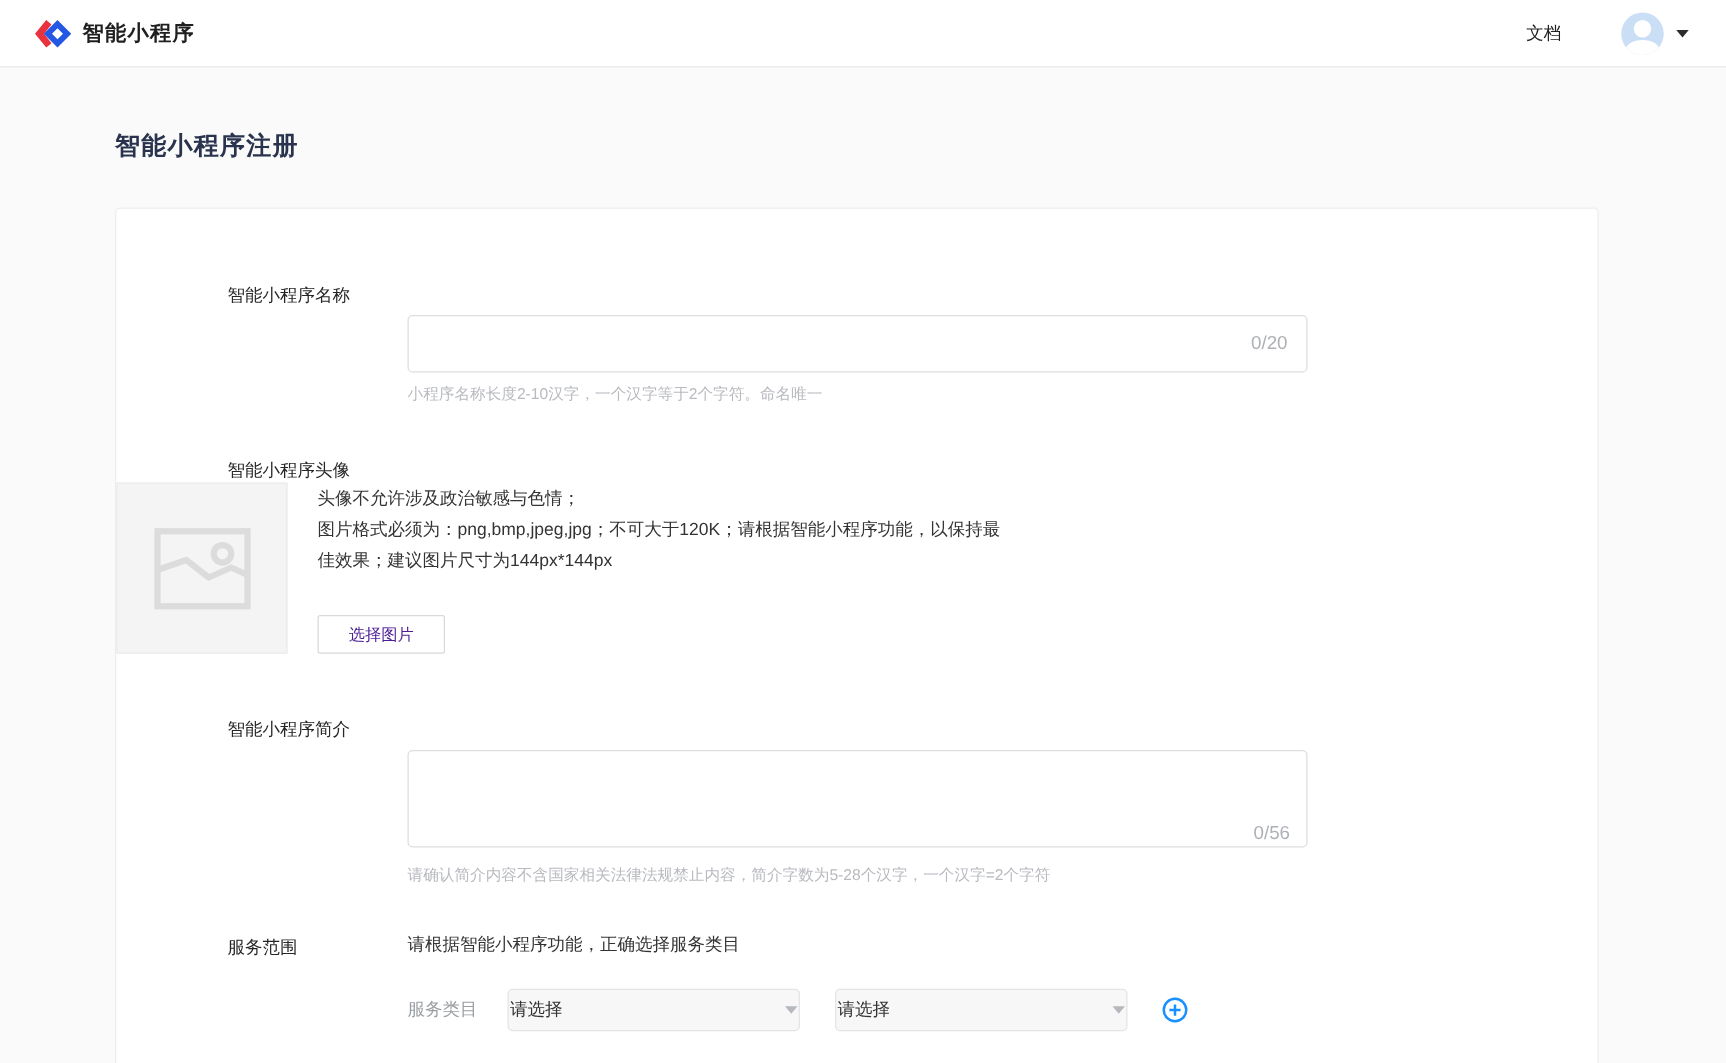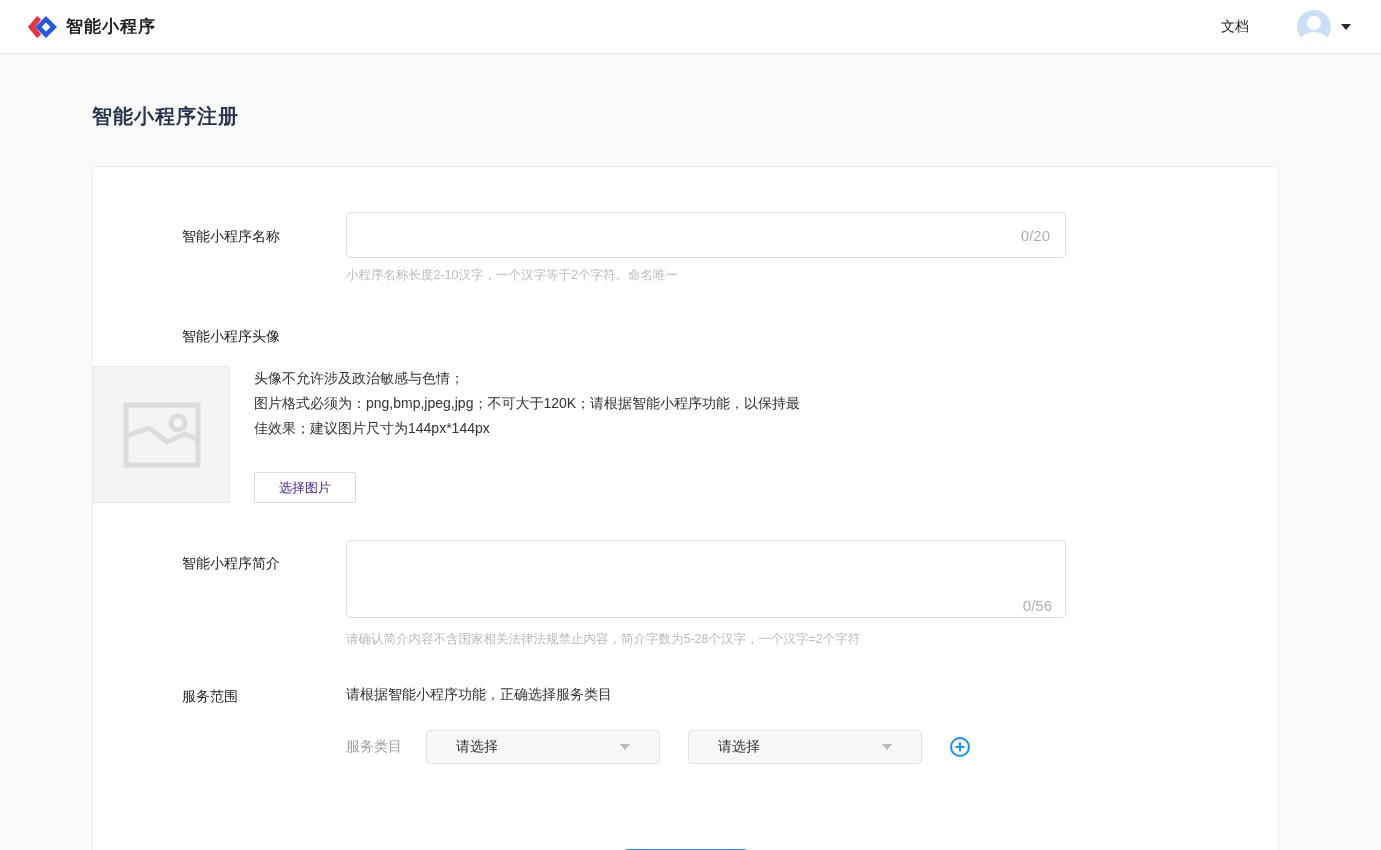--- a/index.html
+++ b/index.html
@@ -46,26 +46,26 @@
     font-size: 20px; font-weight: 700; color: #29334d; letter-spacing: 1px;
   }
   .card {
     margin: 36px 0 0 92px;
     width: 1187px;
     background: #fff;
     border: 1px solid #ededee;
     border-radius: 4px;
     padding: 45px 0 20px 0;
   }
-  .row { display: flex; gap: 20px; }
+  .row { display: flex; }
   .row-label {
     width: 233px; padding-left: 89px; flex-shrink: 0;
     font-size: 14px; color: #262626; line-height: 20px;
   }
-  .field-col { width: 720px; }
+  .field-col { width: 720px; margin-top: 40px; }
   
   .input-wrap { position: relative; width: 720px; }
   .text-input {
     width: 100%; height: 46px;
     border: 1px solid #dcdee0; border-radius: 4px;
     font-size: 14px; padding: 0 64px 0 14px; color: #333;
     outline: none; background: #fff;
     font-family: "Liberation Sans", sans-serif;
   }
   .counter-in-input {
@@ -108,21 +108,21 @@
   }
   
   .scope-row { margin-top: 36px; }
   .scope-desc { font-size: 14px; color: #333; line-height: 20px; }
   .category-row { display: flex; align-items: center; margin-top: 26px; }
   .category-label { font-size: 14px; color: #9b9ea3; margin-right: 24px; align-self: flex-start; padding-top: 8px; }
   .select {
     width: 234px; height: 34px;
     background: #f7f7f8; border: 1px solid #e3e4e6; border-radius: 4px;
     display: flex; align-items: center; justify-content: space-between;
-    padding: 0 29px; cursor: pointer;
+    padding: 0 1px; cursor: pointer;
   }
   .select + .select { margin-left: 28px; }
   .select-value { font-size: 14px; color: #333; }
   .select-caret {
     width: 0; height: 0;
     border-left: 5px solid transparent; border-right: 5px solid transparent;
     border-top: 6px solid #b5b8bd;
   }
   .add-btn { margin-left: 27px; background: none; border: none; cursor: pointer; display: flex; padding: 0; }
   

